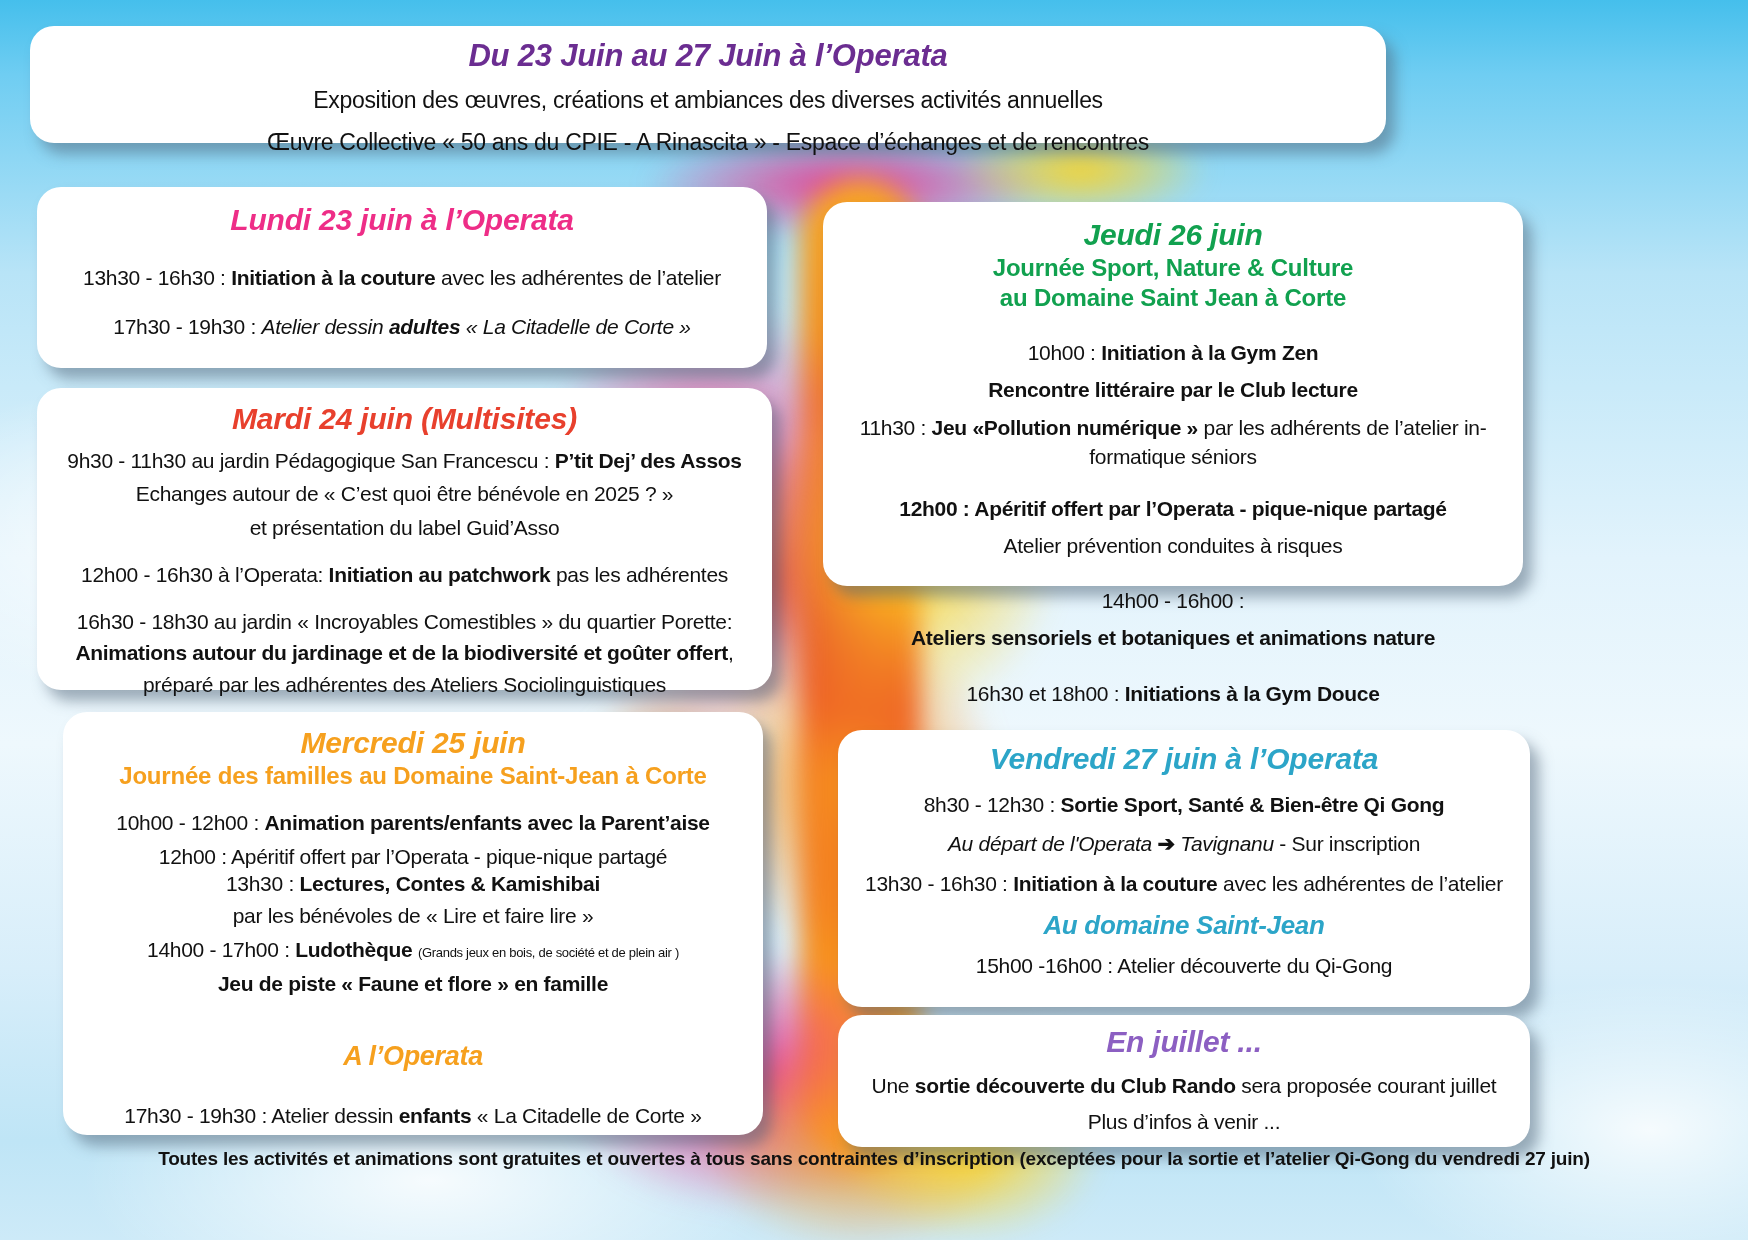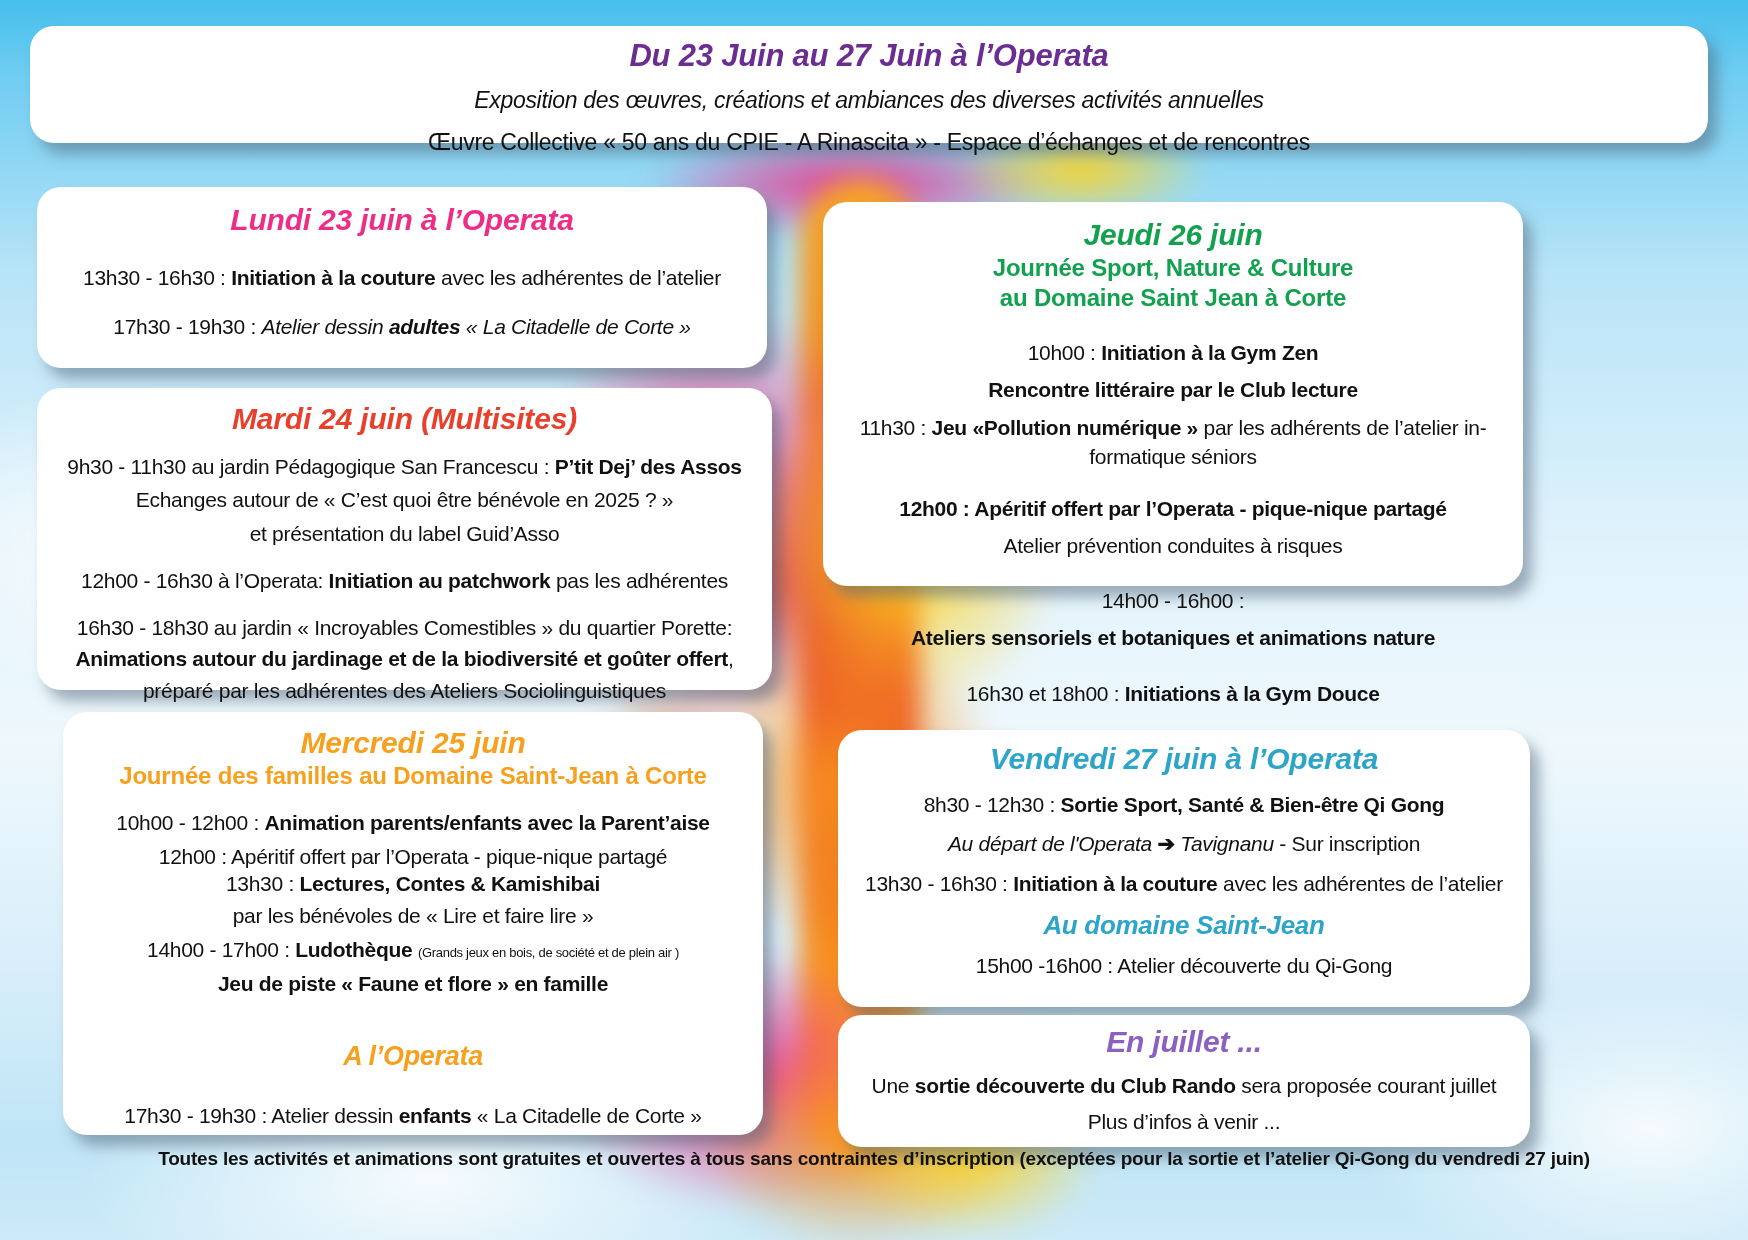--- a/index.html
+++ b/index.html
@@ -48,40 +48,40 @@
     <div class="blob" style="left:740px;top:380px;width:320px;height:340px;background:radial-gradient(ellipse,rgba(255,210,30,.95),rgba(255,210,30,0) 72%);"></div>
     <div class="blob" style="left:560px;top:700px;width:200px;height:200px;background:radial-gradient(ellipse,rgba(140,198,63,.8),rgba(140,198,63,0) 72%);"></div>
     <div class="blob" style="left:700px;top:620px;width:300px;height:330px;background:radial-gradient(ellipse,rgba(247,148,29,.95),rgba(247,148,29,0) 72%);"></div>
     <div class="blob" style="left:560px;top:950px;width:380px;height:260px;background:radial-gradient(ellipse,rgba(238,45,135,.95),rgba(238,45,135,0) 72%);"></div>
     <div class="blob" style="left:700px;top:1030px;width:320px;height:220px;background:radial-gradient(ellipse,rgba(247,148,29,.95),rgba(247,148,29,0) 72%);"></div>
     <div class="blob" style="left:840px;top:1060px;width:260px;height:180px;background:radial-gradient(ellipse,rgba(255,210,30,.95),rgba(255,210,30,0) 72%);"></div>
     <div class="blob" style="left:860px;top:920px;width:260px;height:80px;background:radial-gradient(ellipse,rgba(247,148,29,.9),rgba(247,148,29,0) 72%);"></div>
     <div class="blob" style="left:590px;top:620px;width:180px;height:420px;background:radial-gradient(ellipse,rgba(232,64,45,.5),rgba(232,64,45,0) 72%);"></div>
   </div>
 
-  <div class="card" id="header-card" style="left:30px;top:26px;width:1678px;height:117px;">
+  <div class="card" id="header-card" style="left:30px;top:26px;width:1356px;height:117px;">
     <div class="card-title" style="margin-top: 12px; color: rgb(107, 45, 145);">Du 23 Juin au 27 Juin à l’Operata</div>
     <div>
-        <div class="line" style="margin-top: 12px; font-style: italic;"><span>Exposition des œuvres, créations et ambiances des diverses activités annuelles</span></div>
+        <div class="line" style="margin-top: 12px;"><span>Exposition des œuvres, créations et ambiances des diverses activités annuelles</span></div>
         <div class="line" style="margin-top: 13px;"><span>Œuvre Collective « 50 ans du CPIE - A Rinascita »  -  Espace d’échanges et de rencontres</span></div>
       </div>
   </div>
 
   <div class="card" id="lundi-card" style="left:37px;top:187px;width:730px;height:181px;">
     <div class="card-title" style="margin-top: 16px; color: rgb(238, 45, 135);">Lundi 23 juin à l’Operata</div>
     <div>
         <div class="line" style="margin-top: 28px;"><span>13h30 - 16h30 : </span><span class="b">Initiation à la couture</span><span> avec les adhérentes de l’atelier</span></div>
         <div class="line" style="margin-top: 23px;"><span>17h30 - 19h30 : </span><span class="i">Atelier dessin </span><span class="b i">adultes </span><span class="i">« La Citadelle de Corte »</span></div>
       </div>
   </div>
 
   <div class="card" id="mardi-card" style="left:37px;top:388px;width:735px;height:302px;">
     <div class="card-title" style="margin-top: 14px; color: rgb(232, 64, 45);">Mardi 24 juin (Multisites)</div>
     <div>
-        <div class="line" style="margin-top: 18px;"><span>9h30 - 11h30 au jardin Pédagogique San Francescu : </span><span class="b">P’tit Dej’ des Assos</span></div>
+        <div class="line" style="margin-top: 12px;"><span>9h30 - 11h30 au jardin Pédagogique San Francescu : </span><span class="b">P’tit Dej’ des Assos</span></div>
         <div class="line" style="margin-top: 7px;"><span>Echanges autour de « C’est quoi être bénévole en 2025 ? »</span></div>
         <div class="line" style="margin-top: 7px;"><span>et présentation du label Guid’Asso</span></div>
         <div class="line" style="margin-top: 21px;"><span>12h00 - 16h30 à l’Operata: </span><span class="b">Initiation au patchwork</span><span> pas les adhérentes</span></div>
         <div class="line" style="margin-top: 21px;"><span>16h30 - 18h30 au jardin « Incroyables Comestibles » du quartier Porette:</span></div>
         <div class="line" style="margin-top: 5px;"><span class="b">Animations autour du jardinage et de la biodiversité et goûter offert</span><span>,</span></div>
         <div class="line" style="margin-top: 5px;"><span>préparé par les adhérentes des Ateliers Sociolinguistiques</span></div>
       </div>
   </div>
 
   <div class="card" id="mercredi-card" style="left:63px;top:712px;width:700px;height:423px;">

